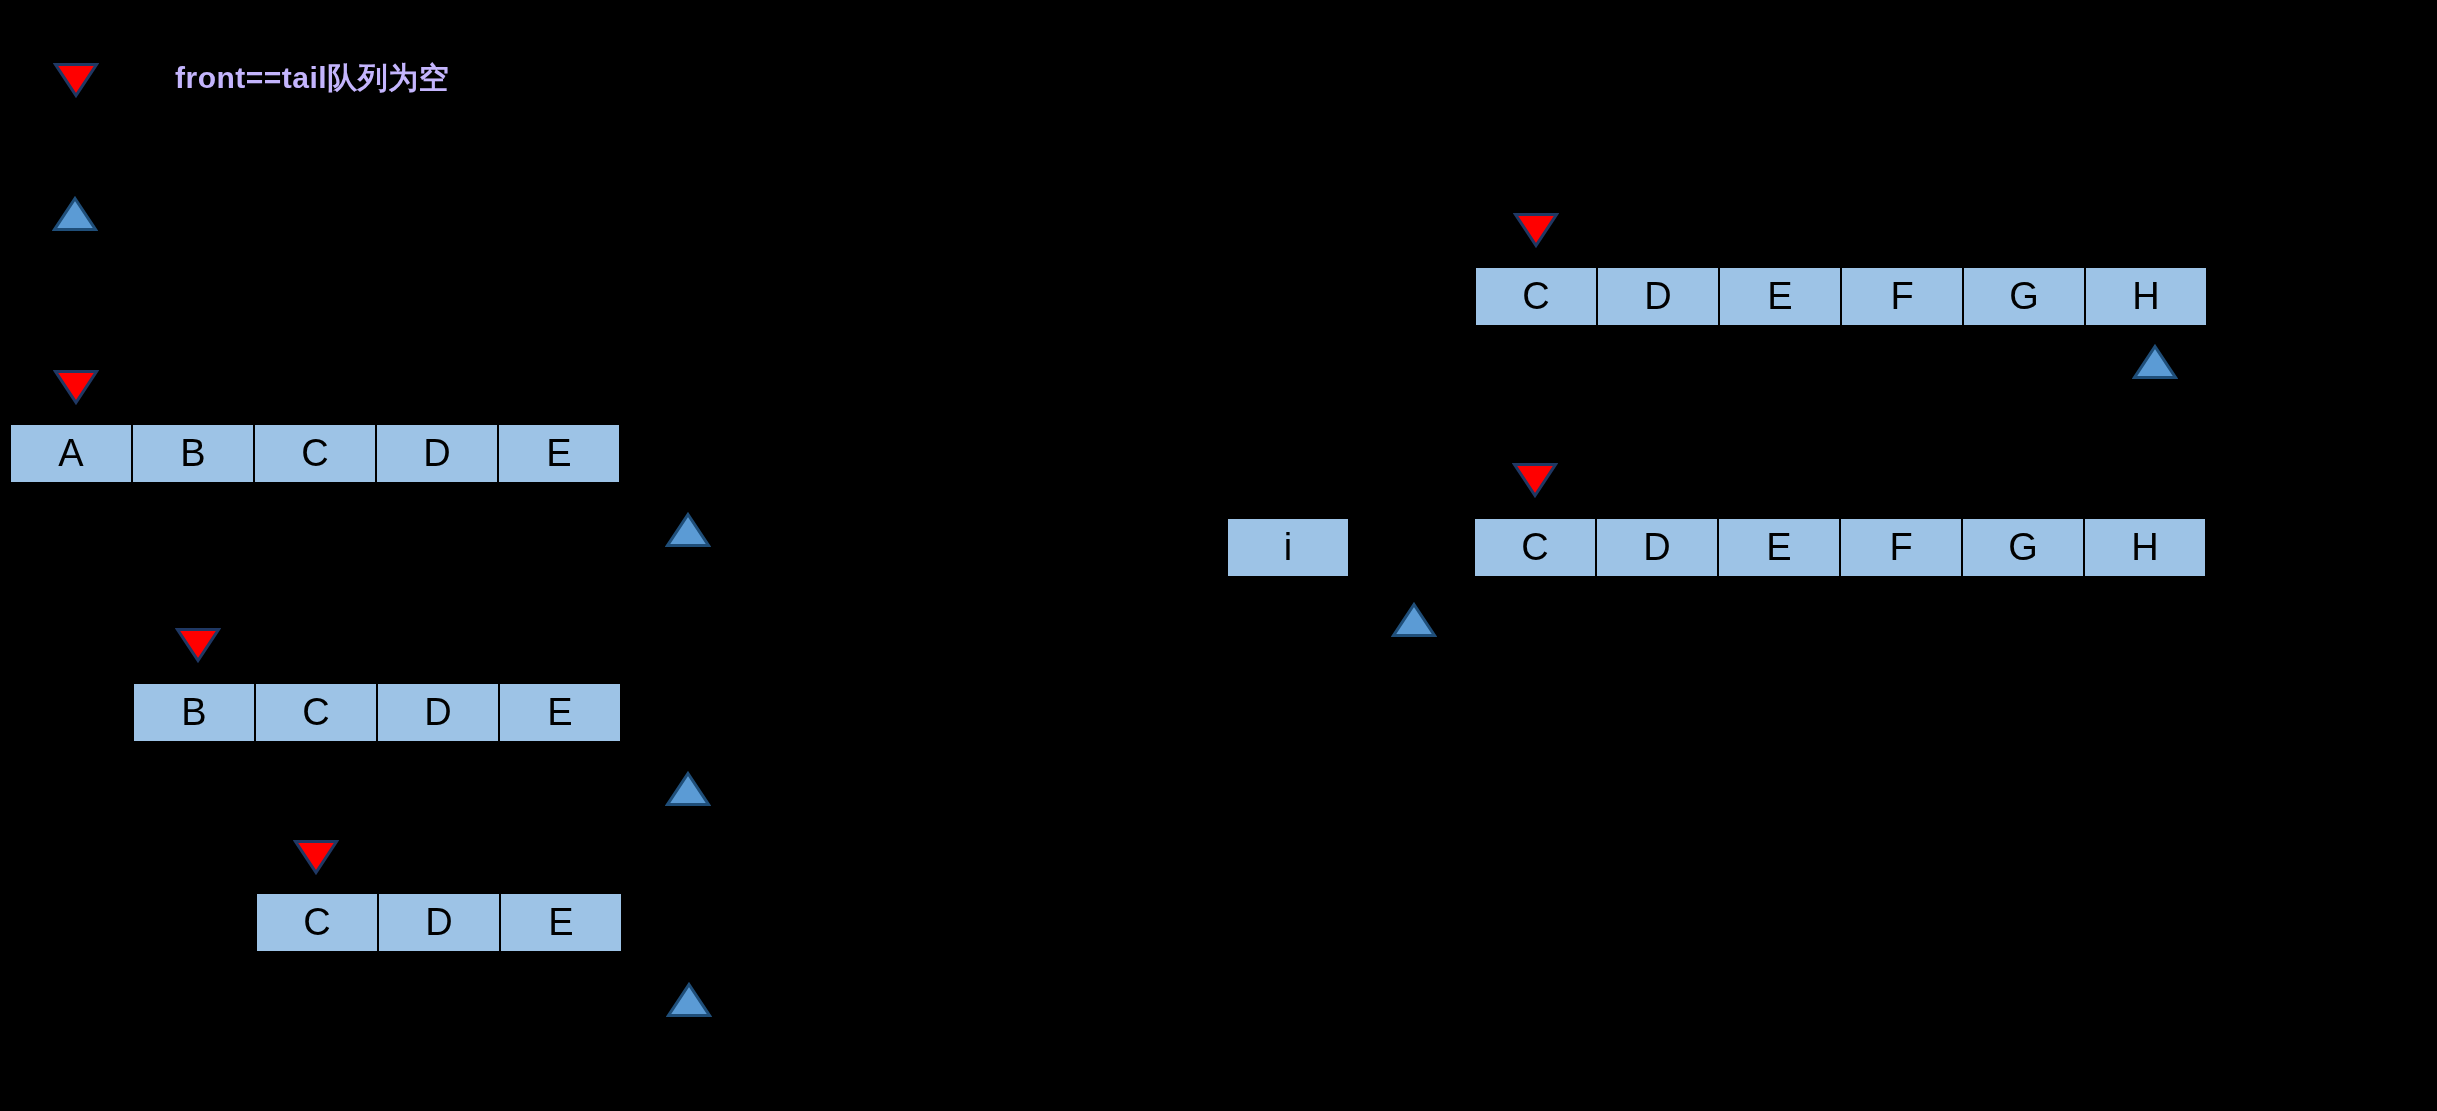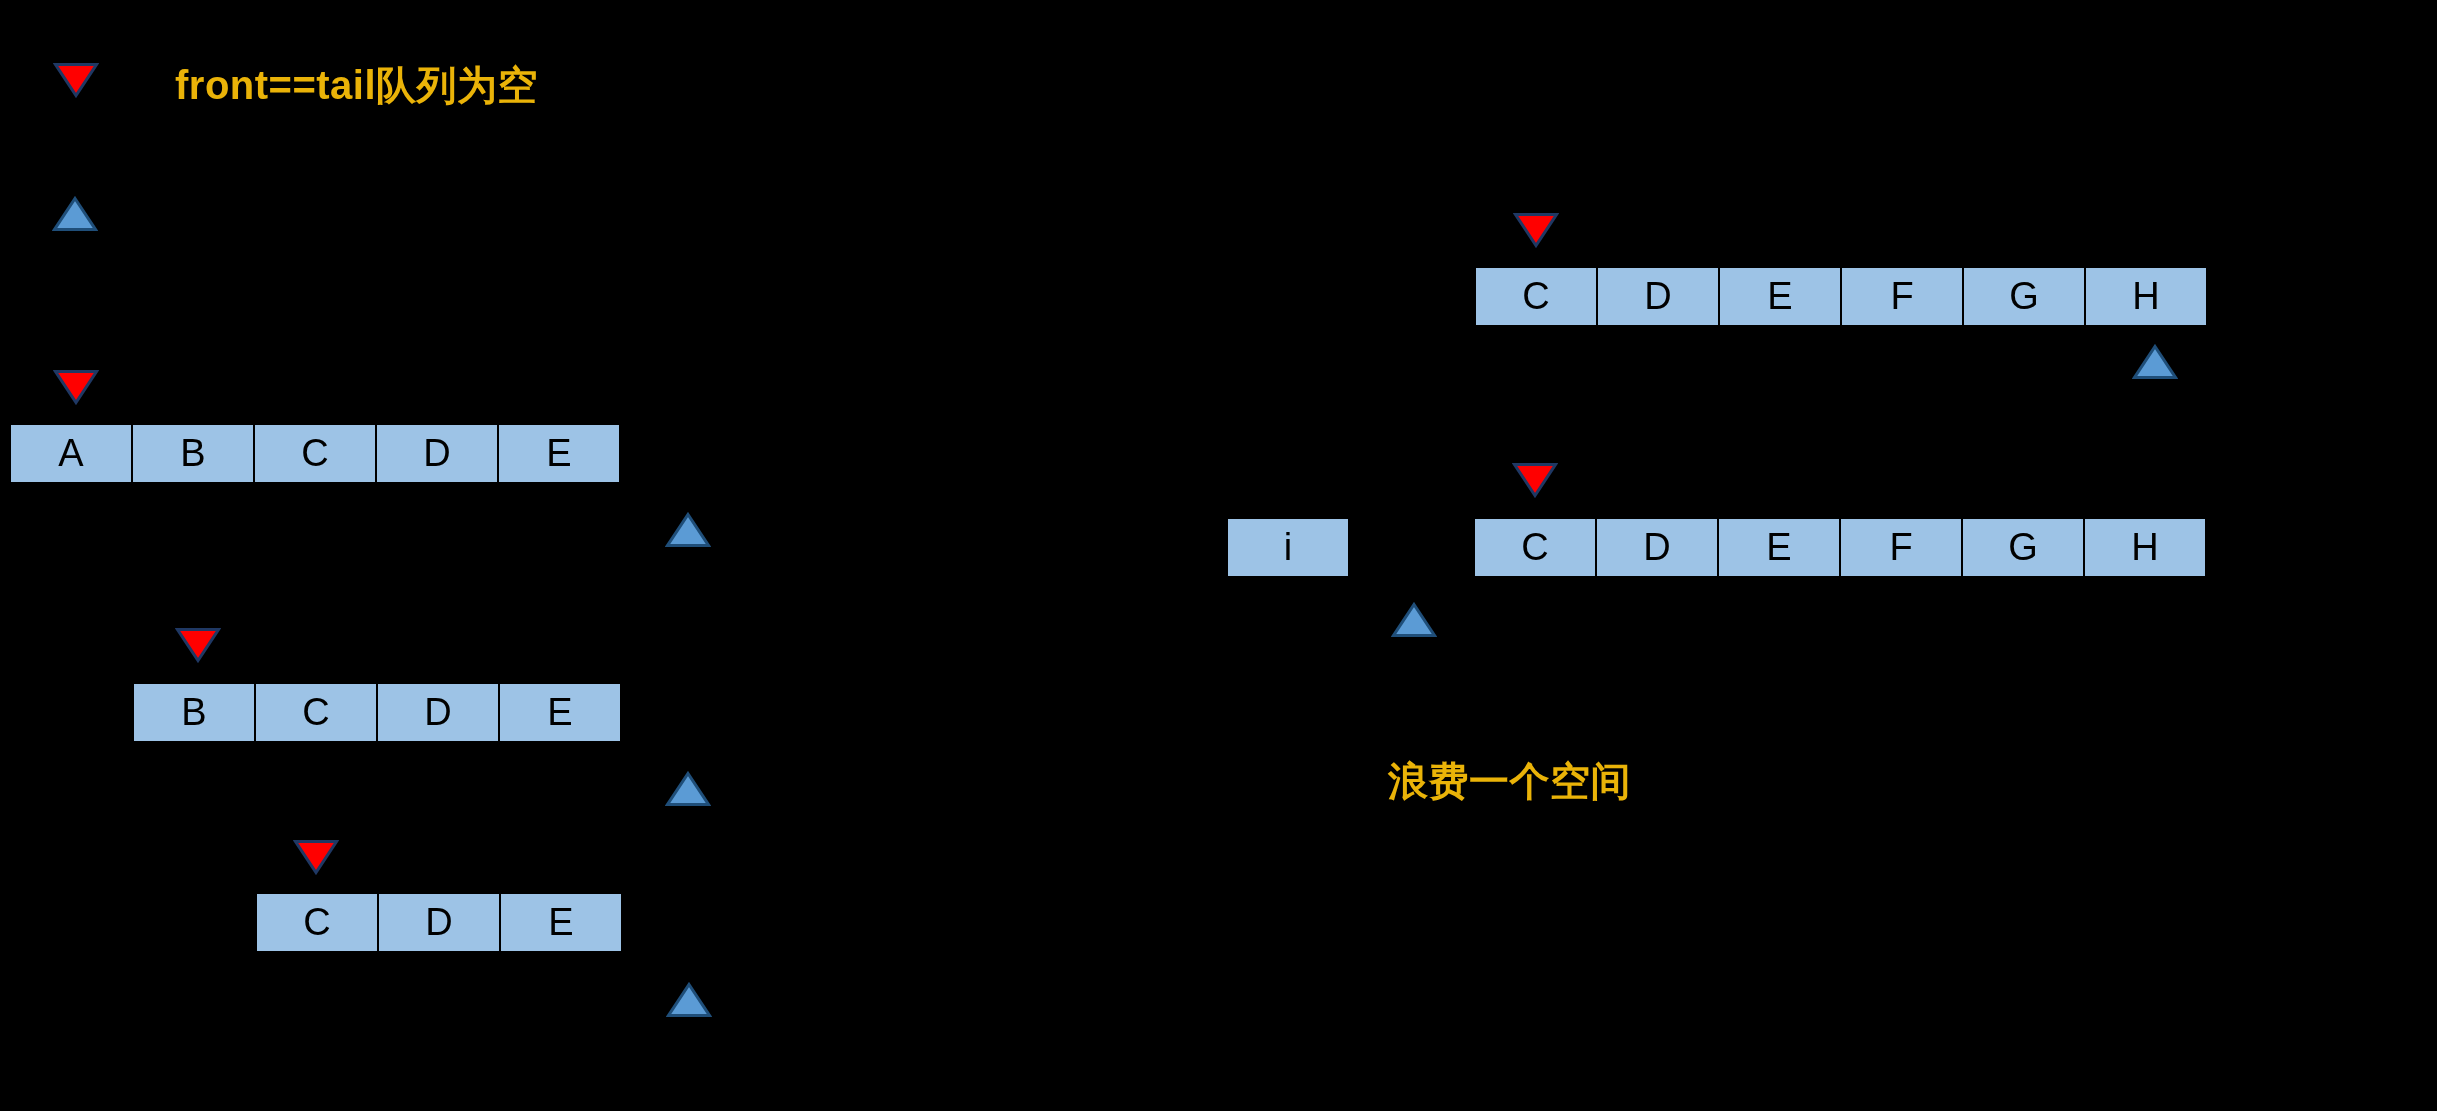--- a/index.html
+++ b/index.html
@@ -1,19 +1,19 @@
 <!DOCTYPE html>
 <html><head>
 <meta charset="utf-8">
 <style>
   html,body{margin:0;padding:0;background:#000;}
   #stage{position:relative;width:2437px;height:1111px;background:#000;overflow:hidden;
          font-family:"Liberation Sans","DejaVu Sans",sans-serif;}
 
-  .caption{position:absolute;color:#eab308;font-weight:bold;font-size:40px;
+  .caption{position:absolute;color:#c4b5fd;font-weight:bold;font-size:30px;
            white-space:nowrap;letter-spacing:0.5px;}
 
   .tri{position:absolute;width:46px;height:36px;display:block;}
 
   .row{position:absolute;display:flex;}
   .cell{box-sizing:border-box;width:124px;height:61px;background:#9DC3E6;
         border:2px solid #000;margin-left:-2px;display:flex;align-items:center;
         justify-content:center;font-size:38px;color:#000;}
   .row .cell:first-child{margin-left:0;}
   .cell.single{position:absolute;}
@@ -123,15 +123,14 @@
     <div class="cell">D</div>
     <div class="cell">E</div>
     <div class="cell">F</div>
     <div class="cell">G</div>
     <div class="cell">H</div>
   </div>
   <svg class="tri p-tail-R2" viewBox="0 0 46 36">
     <polygon points="23,2.5 43.5,33.5 2.5,33.5" stroke-width="3" stroke="#1F4E79" fill="#5B9BD5"></polygon>
   </svg>
 
-  <div class="caption p-caption-waste">浪费一个空间</div>
 
 </div>
 
 </body></html>

